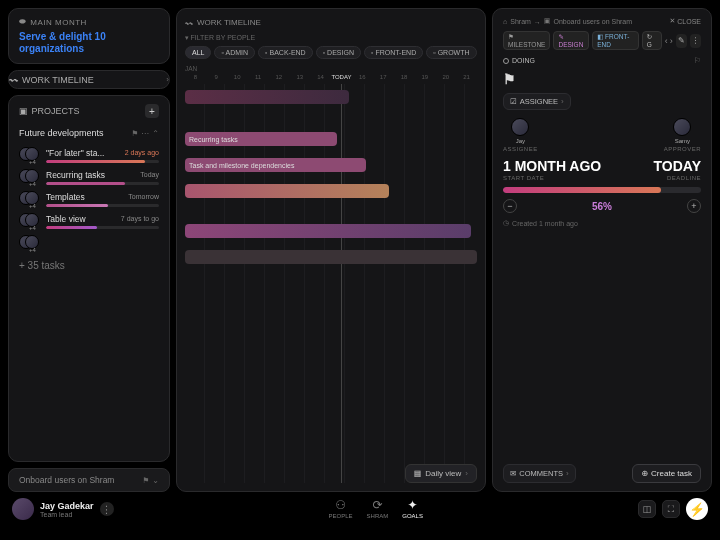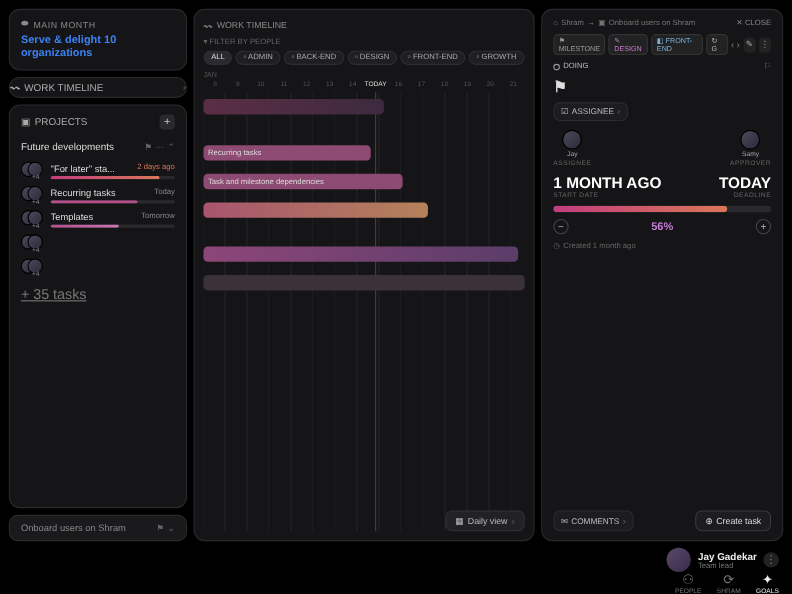--- a/index.html
+++ b/index.html
@@ -24,21 +24,21 @@
 .avatar:nth-child(1){left:0;} .avatar:nth-child(2){left:6px;}
 .av-more { position: absolute; left: 10px; bottom: -2px; font-size: 6px; color: #888; }
 .task-body { flex: 1; min-width: 0; }
 .task-line { display: flex; justify-content: space-between; align-items: center; gap: 4px; }
 .task-name { font-size: 8.5px; color: #ddd; white-space: nowrap; overflow: hidden; text-overflow: ellipsis; }
 .task-due { font-size: 7px; white-space: nowrap; }
 .due-warn { color: #d97757; }
 .due-norm { color: #888; }
 .mini-bar { height: 3px; border-radius: 2px; margin-top: 2px; background: #2a2a2c; position: relative; overflow: hidden; }
 .mini-fill { height: 100%; border-radius: 2px; }
-.more-tasks { font-size: 13px; color: #777; padding-top: 4px; text-decoration: underline; }
+.more-tasks { font-size: 10px; color: #777; padding-top: 4px; }
 .collapsed-folder { background: #1a1a1c; border: 1px solid #2a2a2c; border-radius: 8px; padding: 6px 10px; font-size: 8.5px; color: #888; display: flex; justify-content: space-between; align-items: center; }
 
 
 .timeline { flex: 1; background: #151517; border: 1px solid #2a2a2c; border-radius: 10px; padding: 8px; display: flex; flex-direction: column; min-width: 0; position: relative; }
 .tl-header { font-size: 8px; color: #888; display: flex; align-items: center; gap: 4px; margin-bottom: 6px; }
 .filter-label { font-size: 7px; color: #666; margin-bottom: 4px; }
 .pills { display: flex; gap: 3px; overflow: hidden; margin-bottom: 6px; }
 .pill { font-size: 7px; padding: 2px 6px; border-radius: 8px; background: #1f1f22; border: 1px solid #2e2e32; color: #aaa; white-space: nowrap; display: flex; align-items: center; gap: 2px; }
 .pill.active { background: #2a2a30; color: #ddd; }
 .date-axis { font-size: 6.5px; color: #555; margin-bottom: 2px; }
@@ -82,21 +82,21 @@
 .progress-fill { height: 100%; background: linear-gradient(to right,#c23d7e,#d97757); border-radius: 3px; }
 .progress-row { display: flex; justify-content: space-between; align-items: center; color: #b967c9; font-size: 10px; }
 .prog-pct { color: #c97dd8; font-weight: 600; }
 .prog-btn { width: 14px; height: 14px; border-radius: 50%; border: 1px solid #444; display: flex; align-items: center; justify-content: center; color: #bbb; font-size: 9px; }
 .meta-line { font-size: 7px; color: #666; display: flex; align-items: center; gap: 3px; }
 .detail-footer { display: flex; justify-content: space-between; margin-top: auto; padding-top: 6px; }
 .comments-chip { font-size: 7.5px; background: #1d1d20; border: 1px solid #2c2c30; padding: 3px 6px; border-radius: 6px; color: #bbb; display: flex; align-items: center; gap: 3px; }
 .create-btn { font-size: 8px; background: #1d1d20; border: 1px solid #3a3a3e; padding: 4px 8px; border-radius: 6px; color: #ddd; display: flex; align-items: center; gap: 3px; cursor: pointer; }
 
 
-.bottom { height: 34px; display: flex; align-items: flex-end; justify-content: space-between; padding: 0 4px; flex-direction: column; }
+.bottom { height: 34px; display: flex; align-items: flex-start; justify-content: space-between; padding: 0 4px; }
 .user-block { display: flex; align-items: center; gap: 6px; }
 .user-av { width: 22px; height: 22px; border-radius: 50%; background: linear-gradient(135deg,#5a4a6a,#3a2a4a); }
 .user-name { font-size: 9px; font-weight: 600; color: #eee; }
 .user-role { font-size: 7px; color: #777; }
 .user-menu { width: 14px; height: 14px; border-radius: 50%; background: #222; display: flex; align-items: center; justify-content: center; color: #888; font-size: 10px; }
 .center-nav { display: flex; gap: 14px; }
 .nav-item { display: flex; flex-direction: column; align-items: center; gap: 1px; color: #777; font-size: 6px; }
 .nav-item.active { color: #eee; }
 .nav-ic { font-size: 12px; }
 .right-ctrls { display: flex; gap: 6px; align-items: center; }
@@ -190,20 +190,29 @@
                   <div class="mini-fill" style="width:55%;background:linear-gradient(to right,#b34f8a,#c977b5)"></div>
                 </div>
               </div>
             </div>
             <div class="task-item">
               <div class="avatars">
                 <div class="avatar"></div>
                 <div class="avatar"></div>
                 <span class="av-more">+4</span>
               </div>
+  <div class="task-body">
+                <div class="task-line">
+                  <span class="task-name">Table view</span>
+                  <span class="task-due due-norm">7 days to go</span>
+                </div>
+  <div class="mini-bar">
+                  <div class="mini-fill" style="width:45%;background:linear-gradient(to right,#c23d7e,#a259c9)"></div>
+                </div>
+              </div>
             </div>
             <div class="task-item">
               <div class="avatars">
                 <div class="avatar"></div>
                 <div class="avatar"></div>
                 <span class="av-more">+4</span>
               </div>
             </div>
           </div>
         <div class="more-tasks">+ 35 tasks</div>

